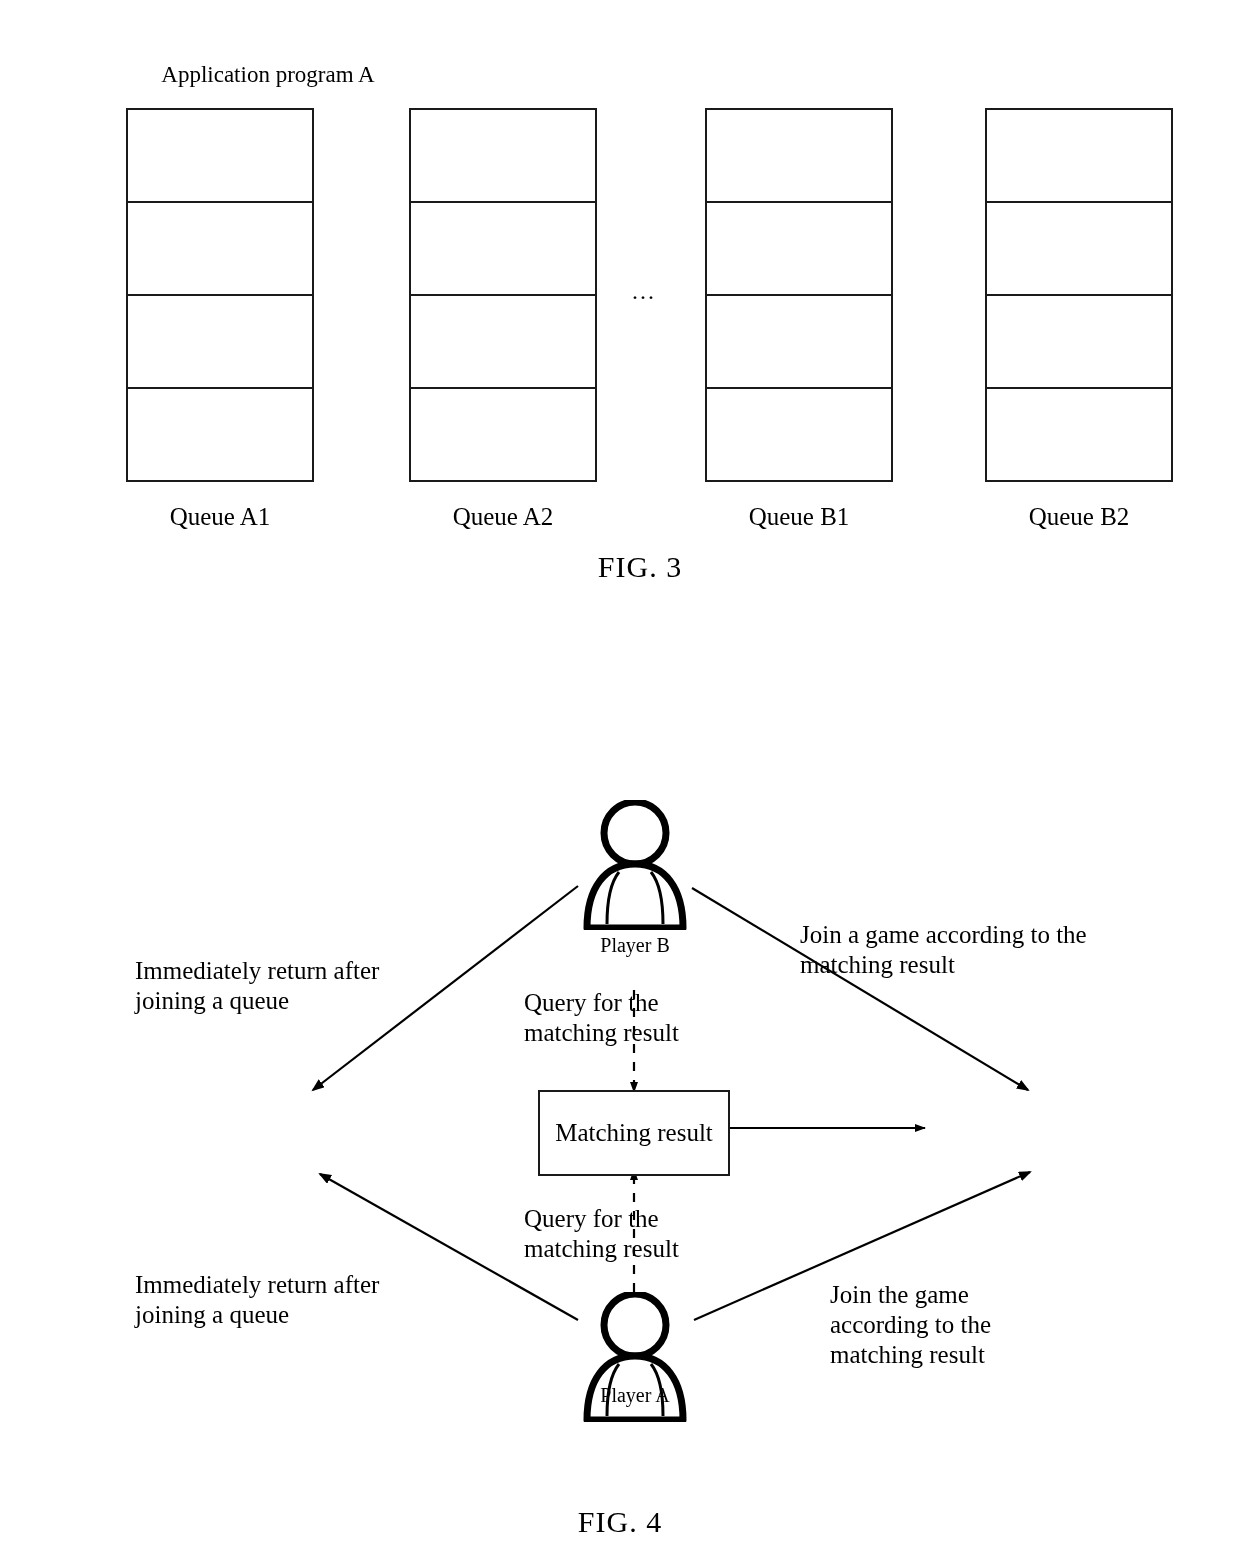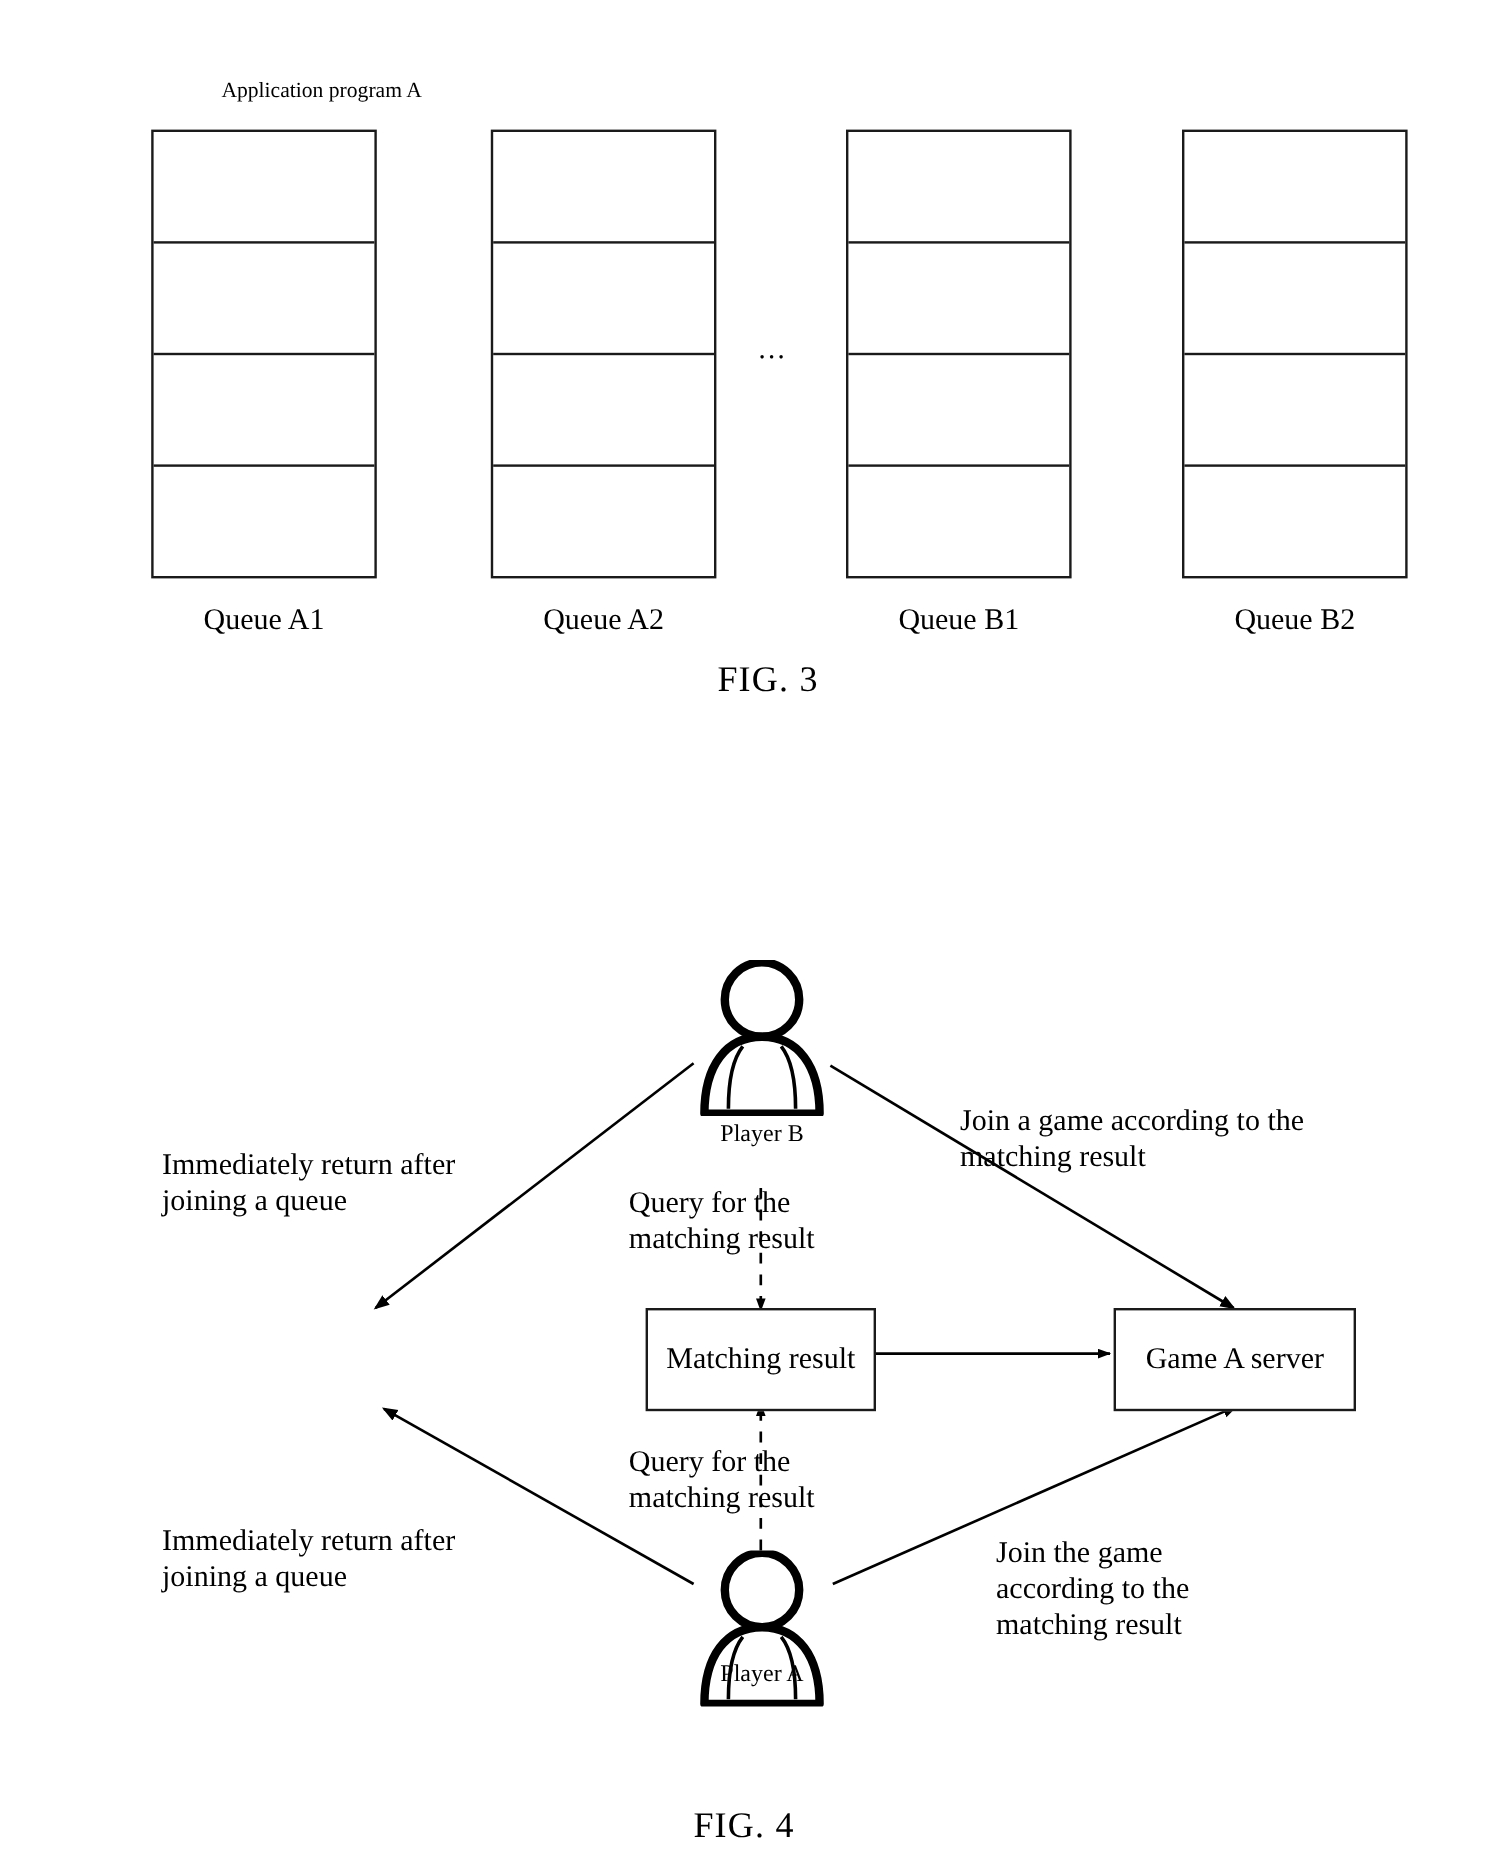--- a/index.html
+++ b/index.html
@@ -17,21 +17,21 @@
   }
 
   
   #fig3 {
     position: absolute;
     left: 0; top: 0;
     width: 1240px; height: 620px;
   }
   .prog-title {
     position: absolute;
-    font-size: 18px;
+    font-size: 23px;
     line-height: 30px;
     text-align: center;
     white-space: nowrap;
   }
   .queue-box {
     position: absolute;
     border: 2px solid #1a1a1a;
     box-sizing: border-box;
     background: #ffffff;
   }
@@ -202,23 +202,20 @@
       <path d="M88,124 C88,100 84,82 76,72" fill="none" stroke="#000" stroke-width="3"></path>
     </svg>
   </div>
   <div class="person-label" style="left:545px; top:760px; width:180px;">Player A</div>
 
 
   <div class="node-box" style="left:538px; top:470px; width:192px; height:86px;">
     <span>Matching result</span>
   </div>
 
-  <div class="node-box" style="left:928px; top:470px; width:202px; height:86px;">
-    <span>Game A server</span>
-  </div>
 
   <div class="edge-label" style="left:135px; top:336px; width:320px;">Immediately return after
 joining a queue</div>
 
   <div class="edge-label" style="left:800px; top:300px; width:340px;">Join a game according to the
 matching result</div>
 
   <div class="edge-label" style="left:524px; top:368px; width:220px;">Query for the
 matching result</div>
 

